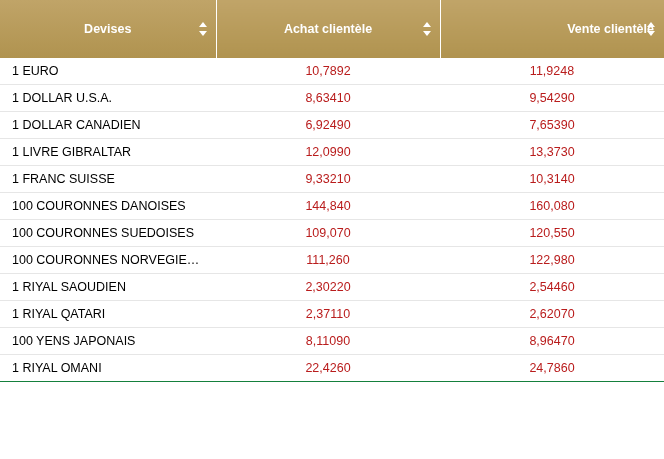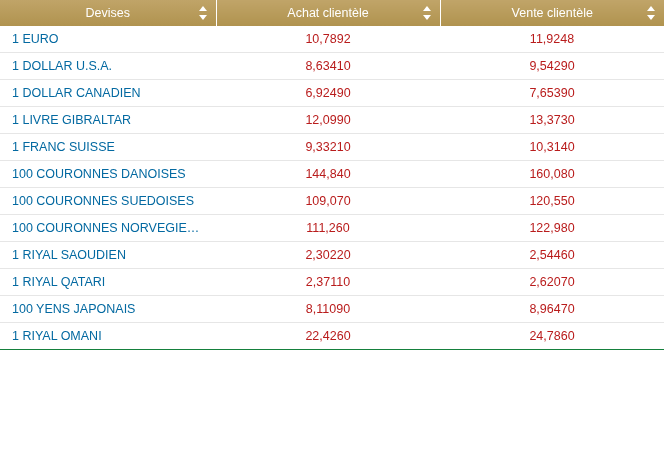--- a/index.html
+++ b/index.html
@@ -24,29 +24,29 @@
   }
   table.rates col.c-devise { width: 216px; }
   table.rates col.c-achat  { width: 224px; }
   table.rates col.c-vente  { width: 224px; }
 
   thead th {
     background: #b89b5e;
     background: linear-gradient(to bottom, #c0a468 0%, #b0934f 100%);
     color: #ffffff;
     font-size: 12.5px;
-    font-weight: normal;
+    font-weight: bold;
     height: 26px;
-    padding: 0 10px;
+    padding: 16px 10px;
     text-align: center;
     border-right: 1px solid #ffffff;
     position: relative;
     white-space: nowrap;
   }
-  thead th:last-child { border-right: none; }
+  thead th:last-child { border-right: none; text-align: right; }
   thead th .th-label {
     display: inline-block;
   }
   .sort-icon {
     position: absolute;
     right: 8px;
     top: 50%;
     transform: translateY(-50%);
     width: 9px;
     height: 14px;
@@ -74,21 +74,21 @@
     font-size: 12.5px;
     color: #8a6d2f;
     border-bottom: 1px solid #e6e6e6;
     padding: 0 12px;
     white-space: nowrap;
     overflow: hidden;
     text-overflow: ellipsis;
   }
   tbody td.devise {
     text-align: left;
-    color: #0369a1;
+    color: #000000;
   }
   tbody td.num {
     text-align: center;
     color: #b91c1c;
   }
   tbody tr:last-child td { border-bottom: 1px solid #15803d; }
 </style>
 </head>
 <body>
 

